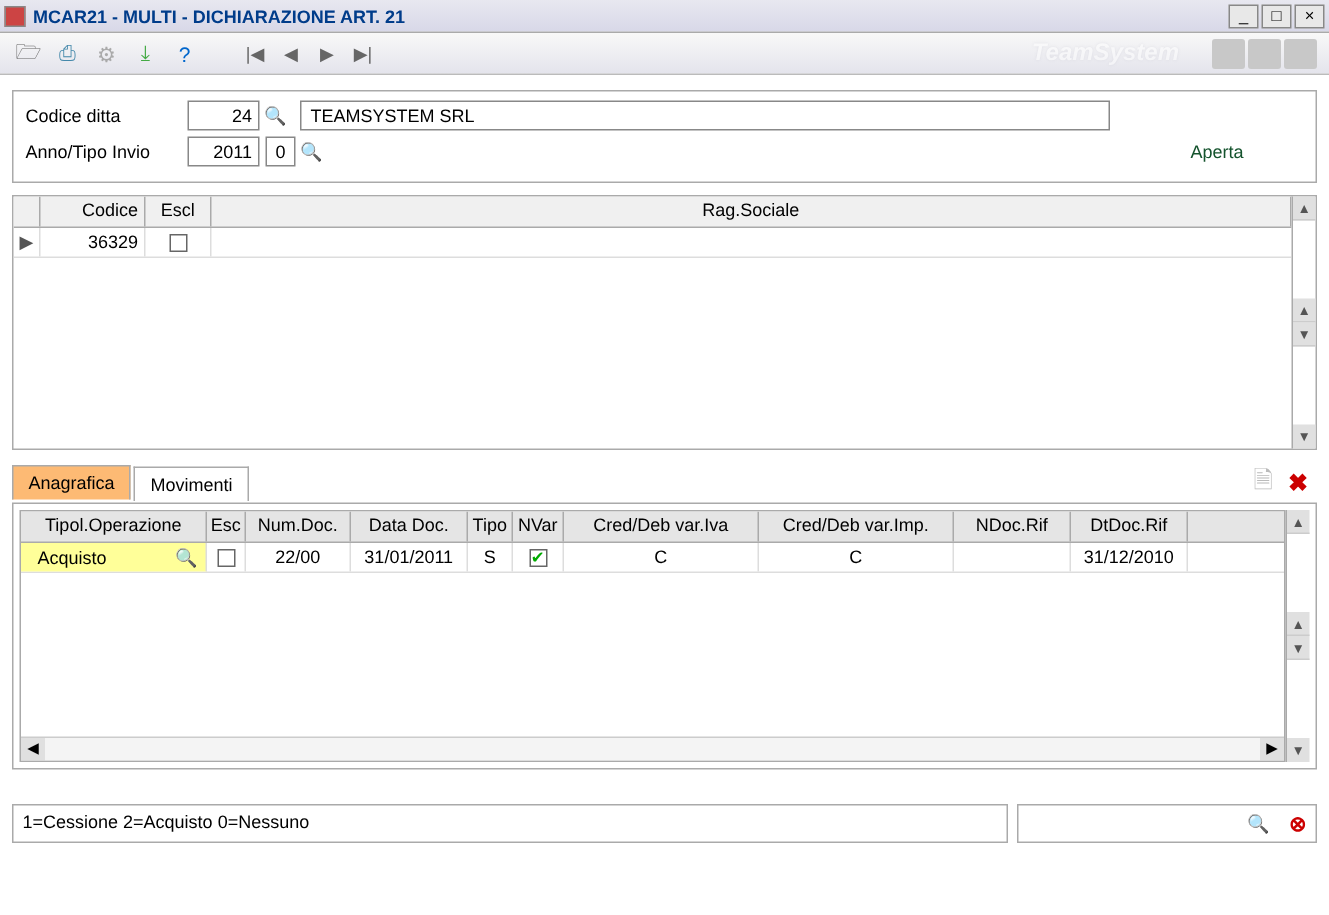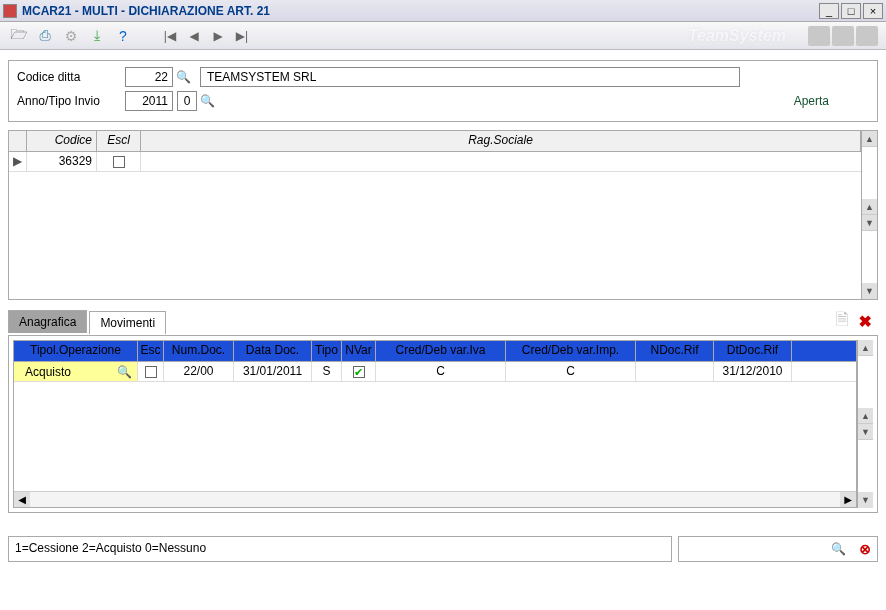--- a/index.html
+++ b/index.html
@@ -26,46 +26,46 @@
 .hrow label { width: 108px; }
 .fld { border: 1px solid #888; height: 20px; padding: 2px 4px; background: #fff; }
 .fld-sm { width: 48px; text-align: right; }
 .fld-tiny { width: 20px; text-align: center; }
 .fld-big { width: 540px; margin-left: 6px; padding-left:6px; display:flex; align-items:center; }
 .srch { font-size:12px; color:#777; margin:0 3px; }
 .status-aperta { margin-left:auto; color: #14532d; padding-right:40px; }
 
 .grid-wrap { border: 1px solid #aaa; margin-top: 8px; display:flex; height:170px; }
 .grid-main { flex:1; display:flex; flex-direction:column; overflow:hidden; }
-.grid-head { display:flex; border-bottom:1px solid #aaa; background:#f0f0f0;font-style:italic; }
+.grid-head { display:flex; border-bottom:1px solid #aaa; background:#f0f0f0; }
 .gh { border-right:1px solid #aaa; padding:2px 4px; text-align:center; height:20px; }
 .grid-body { flex:1; overflow:auto; }
 .gr { display:flex; border-bottom:1px solid #ddd; height:20px; }
 .gc { border-right:1px solid #ddd; padding:2px 4px; }
 .rowsel { width:18px; text-align:center; color:#555; }
 .col-cod { width:70px; text-align:right; }
 .col-esc { width:44px; text-align:center; }
 .col-rag { flex:1; }
 .chk { width:12px; height:12px; border:1px solid #666; display:inline-block; vertical-align:middle; background:#fff; }
 .chk.checked::after{content:"✔"; color:#0a0; font-size:11px; line-height:10px; display:block; text-align:center;}
 .scroll-col { width:16px; border-left:1px solid #aaa; display:flex; flex-direction:column; }
 .scroll-btn { height:16px; background:#e0e0e0; border-bottom:1px solid #ccc; font-size:9px; text-align:center; line-height:16px; color:#555; }
 .scroll-btn:last-child{border-bottom:none;}
 .scroll-gap{flex:1;}
 
 .tabs-row { display:flex; align-items:center; margin-top:8px; }
-.tab { padding:4px 10px; border:1px solid #aaa; border-bottom:none; background:#a3a3a3; margin-right:2px; cursor:pointer; }
+.tab { padding:4px 10px; border:1px solid #aaa; border-bottom:none; background:#fdba74; margin-right:2px; cursor:pointer; }
 .tab.active { background:#fff; position:relative; top:1px; }
 .tabs-icons { margin-left:auto; display:flex; align-items:center; gap:10px; padding-right:6px;}
 .tabs-icons .ic { font-size:16px; color:#bbb; }
 .tabs-icons .xic { color:#c00; font-weight:bold; }
 
 .mov-panel { border:1px solid #aaa; border-top:1px solid #aaa; padding:4px; height:178px; display:flex; }
 .mov-grid { flex:1; border:1px solid #aaa; display:flex; flex-direction:column; overflow:hidden; }
-.mv-head { display:flex; border-bottom:1px solid #aaa; background:#1d4ed8; }
+.mv-head { display:flex; border-bottom:1px solid #aaa; background:#e5e5e5; }
 .mvh { border-right:1px solid #aaa; padding:2px 2px; text-align:center; height:20px; overflow:hidden; white-space:nowrap; }
 .mv-body { flex:1; position:relative; }
 .mv-row { display:flex; border-bottom:1px solid #ddd; height:20px; }
 .mvc { border-right:1px solid #ddd; padding:2px 2px; text-align:center; }
 .c-tipol { width:124px; }
 .c-esc2 { width:26px; }
 .c-num { width:70px; }
 .c-data { width:78px; }
 .c-tipo { width:30px; }
 .c-nvar { width:34px; }
@@ -119,21 +119,21 @@
     <div class="gbtn"></div>
     <div class="gbtn"></div>
   </div>
 </div>
 
 <div class="content">
 
   <div class="header-panel">
     <div class="hrow">
       <label>Codice ditta</label>
-      <div class="fld fld-sm">22</div>
+      <div class="fld fld-sm">24</div>
       <span class="srch">🔍</span>
       <div class="fld fld-big">
           <span>TEAMSYSTEM SRL</span>
         </div>
     </div>
     <div class="hrow">
       <label>Anno/Tipo Invio</label>
       <div class="fld fld-sm">2011</div>
       <div class="fld fld-tiny" style="margin-left:4px">0</div>
       <span class="srch">🔍</span>

